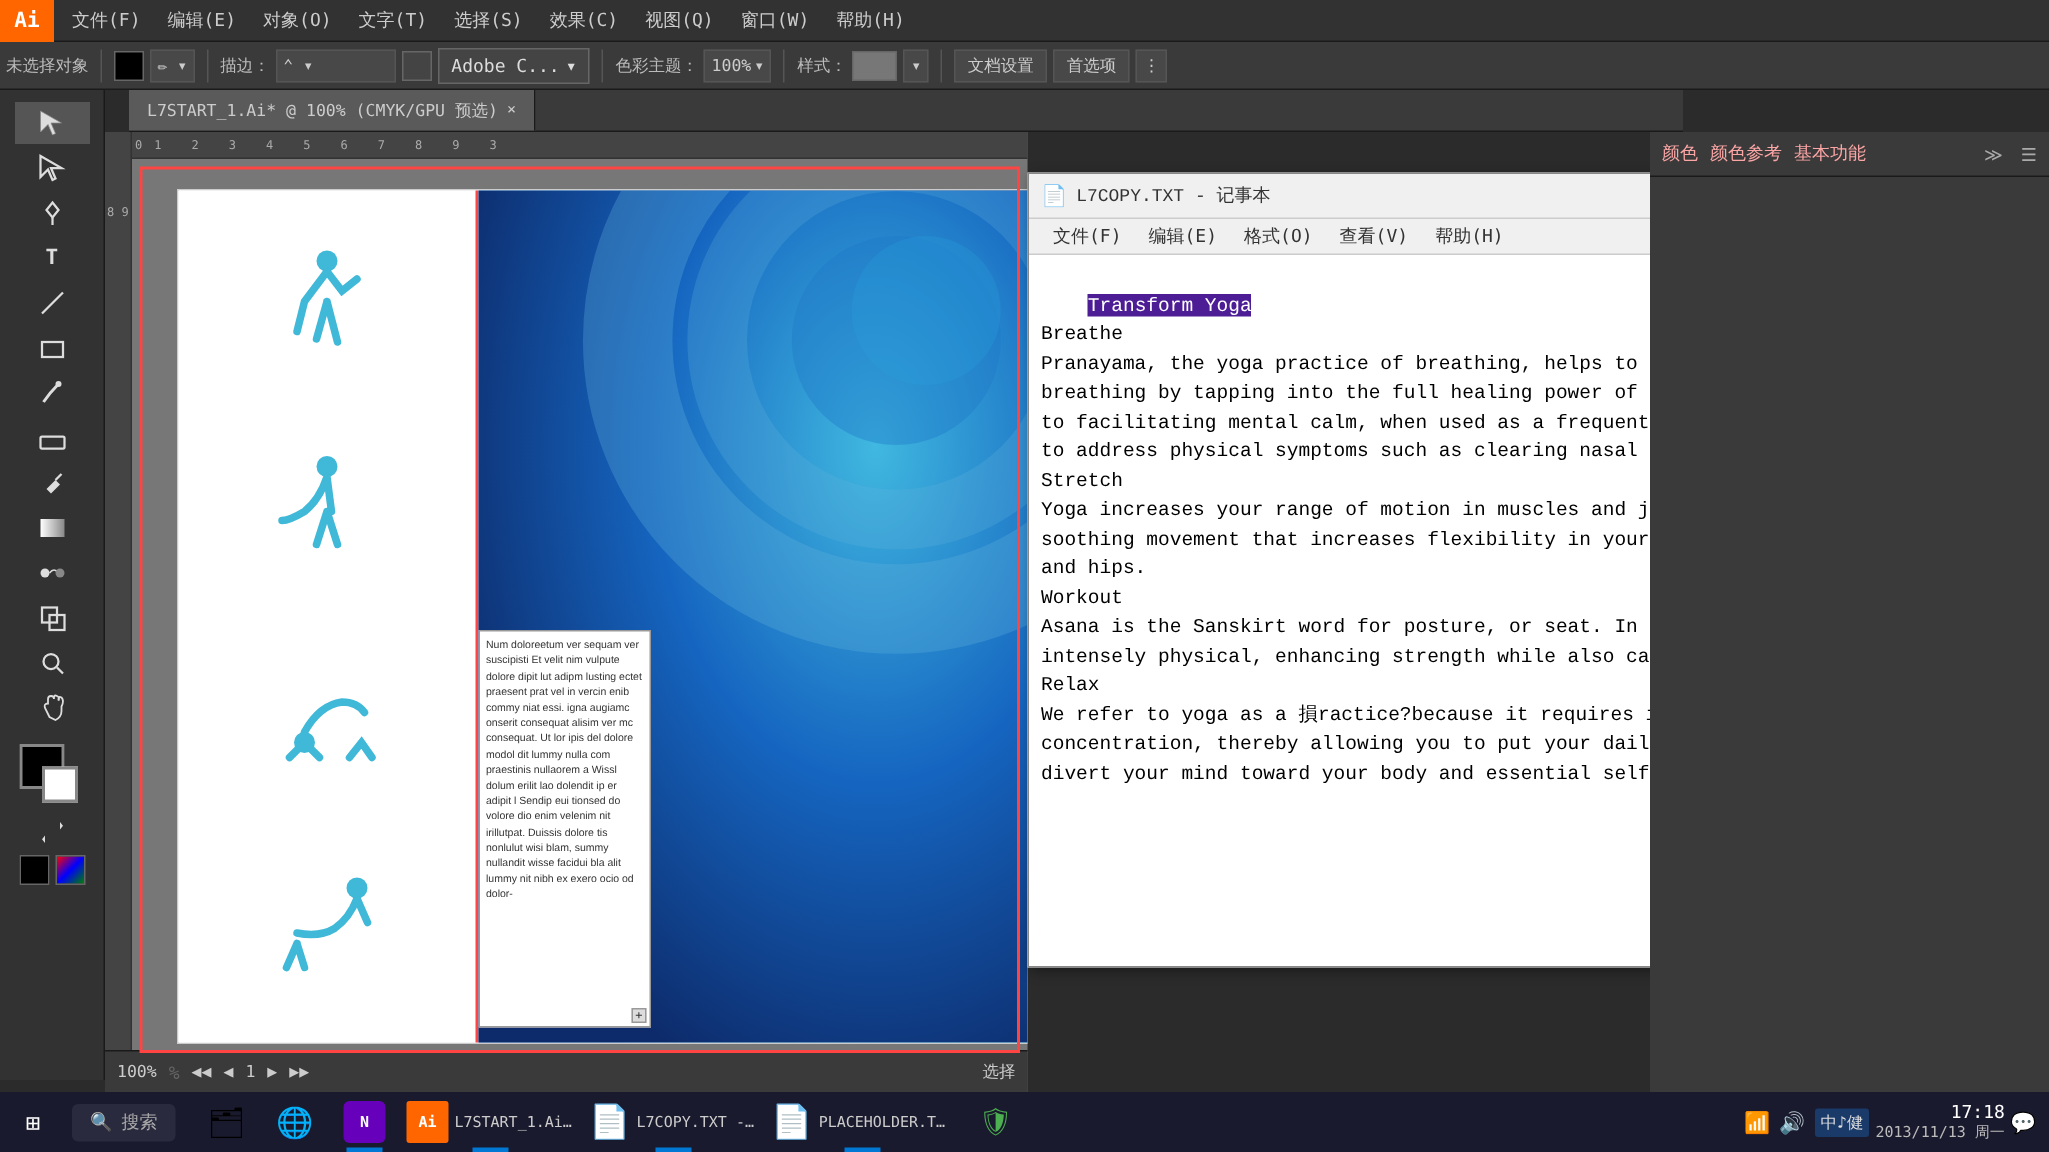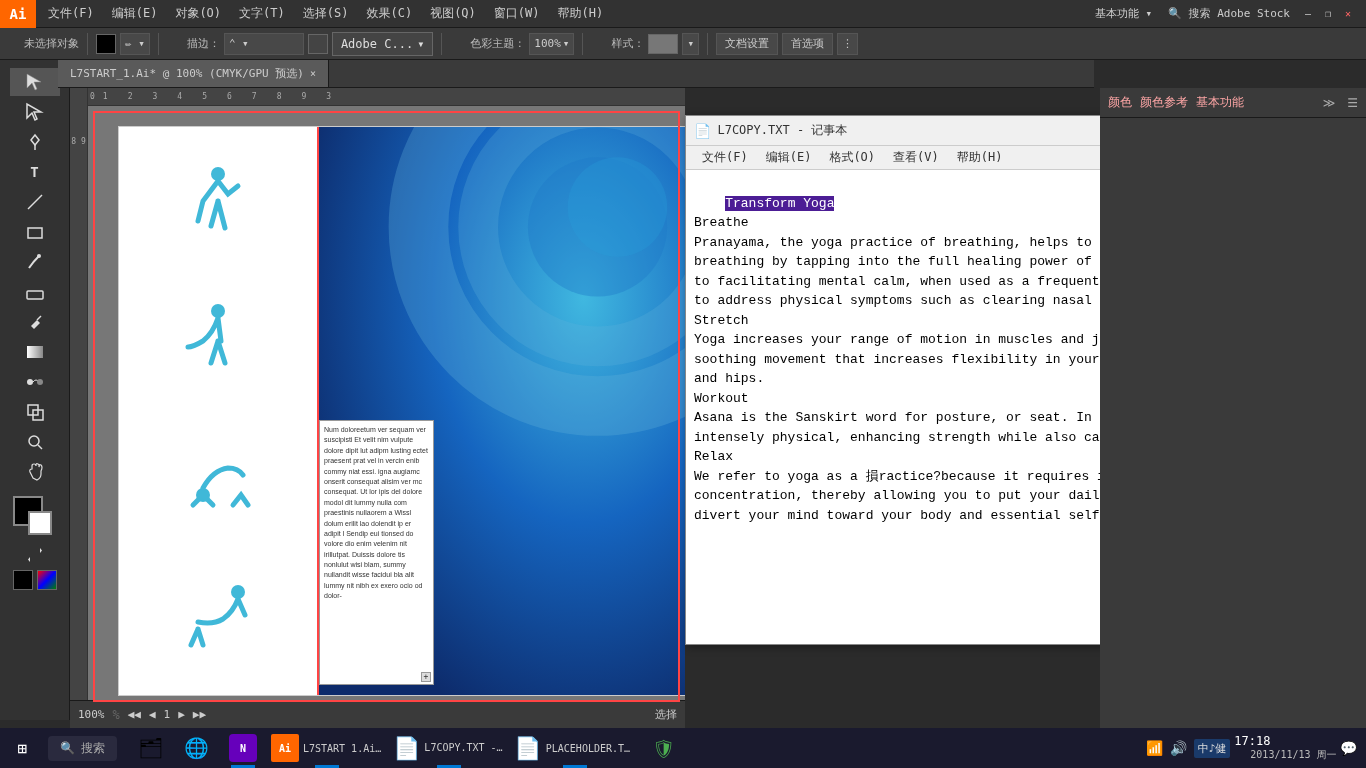--- a/index.html
+++ b/index.html
@@ -35,21 +35,21 @@
       justify-content: center; color: #ccc; font-size: 10px; cursor: pointer;
     }
 
     
     #toolbar {
       position: absolute; top: 28px; left: 0; width: 1366px; height: 32px;
       background: #3a3a3a; display: flex; align-items: center;
       border-bottom: 1px solid #1a1a1a; padding: 0 4px; gap: 4px;
     }
     .toolbar-select-label {
-      color: #bbb; font-size: 11px; white-space: nowrap; margin-left: 20px;
+      color: #bbb; font-size: 11px; white-space: nowrap;
     }
     .toolbar-color-box {
       width: 20px; height: 20px; border: 1px solid #666;
       background: #000;
     }
     .toolbar-dropdown {
       background: #484848; border: 1px solid #555; color: #ccc;
       font-size: 11px; padding: 2px 4px; height: 22px; display: flex;
       align-items: center; gap: 2px; cursor: pointer; white-space: nowrap;
     }
@@ -82,21 +82,21 @@
     .color-box-main {
       width: 30px; height: 30px; background: #000; border: 2px solid #888; cursor: pointer;
     }
     .color-box-secondary {
       width: 24px; height: 24px; background: #fff; border: 2px solid #888;
       margin-top: -15px; margin-left: 15px; cursor: pointer;
     }
 
     
     #tab-bar {
-      position: absolute; top: 60px; left: 58px; width: calc(100% - 70px - 260px);
+      position: absolute; top: 60px; left: 86px; width: calc(100% - 70px - 260px);
       height: 28px; background: #3a3a3a; display: flex; align-items: center;
       border-bottom: 1px solid #1a1a1a;
     }
     .tab {
       background: #4a4a4a; color: #ccc; font-size: 11px; padding: 4px 12px;
       border-right: 1px solid #1a1a1a; height: 100%; display: flex;
       align-items: center; gap: 6px; cursor: pointer;
     }
     .tab.active { background: #5a5a5a; }
     .tab-close { font-size: 10px; cursor: pointer; }
@@ -162,21 +162,21 @@
     }
     #notepad-titlebar {
       height: 30px; background: #f0f0f0; border-bottom: 1px solid #ccc;
       display: flex; align-items: center; padding: 0 8px;
       justify-content: space-between;
     }
     .notepad-title-left {
       display: flex; align-items: center; gap: 6px;
     }
     .notepad-icon { font-size: 14px; }
-    .notepad-title-text { font-size: 12px; color: #333; }
+    .notepad-title-text { font-size: 12px; color: #333; font-family: Liberation Mono, monospace; }
     .notepad-win-controls {
       display: flex; gap: 2px;
     }
     .notepad-win-btn {
       width: 26px; height: 22px; border: 1px solid #aaa; background: #e0e0e0;
       display: flex; align-items: center; justify-content: center;
       cursor: pointer; font-size: 12px; color: #333;
     }
     #notepad-menubar {
       height: 24px; background: #f0f0f0; display: flex; align-items: center;
@@ -227,21 +227,21 @@
     }
     .taskbar-app.active::after {
       content: ''; position: absolute; bottom: 0; left: 50%; transform: translateX(-50%);
       width: 24px; height: 3px; background: #0078d4;
     }
     .taskbar-app-icon { font-size: 20px; }
     .taskbar-right {
       display: flex; align-items: center; gap: 4px; padding: 0 8px; color: #ccc;
       font-size: 11px;
     }
-    .taskbar-time { text-align: left; }
+    .taskbar-time { text-align: right; }
     .taskbar-sys-icons { display: flex; gap: 6px; align-items: center; }
 
     
     #notepad-content::-webkit-scrollbar { width: 14px; }
     #notepad-content::-webkit-scrollbar-track { background: #f0f0f0; }
     #notepad-content::-webkit-scrollbar-thumb { background: #c0c0c0; border: 1px solid #999; }
   </style>
 </head>
 <body>
 
@@ -250,29 +250,20 @@
   <div class="menu-items">
     <span class="menu-item">文件(F)</span>
     <span class="menu-item">编辑(E)</span>
     <span class="menu-item">对象(O)</span>
     <span class="menu-item">文字(T)</span>
     <span class="menu-item">选择(S)</span>
     <span class="menu-item">效果(C)</span>
     <span class="menu-item">视图(Q)</span>
     <span class="menu-item">窗口(W)</span>
     <span class="menu-item">帮助(H)</span>
-  </div>
-  <div class="menu-right">
-    <span style="font-size:11px;color:#ccc;">基本功能 ▾</span>
-    <span style="font-size:11px;color:#ccc;margin-left:8px;">🔍 搜索 Adobe Stock</span>
-    <div class="window-controls-app">
-      <div class="win-btn">—</div>
-      <div class="win-btn">❐</div>
-      <div class="win-btn" style="color:#f66;">✕</div>
-    </div>
   </div>
 </div>
 
 <div id="toolbar">
   <span class="toolbar-select-label">未选择对象</span>
   <div class="toolbar-separator"></div>
   <div class="toolbar-color-box"></div>
   <div class="toolbar-dropdown">✏ ▾</div>
   <div class="toolbar-separator"></div>
   <span class="toolbar-select-label">描边：</span>
@@ -581,17 +572,17 @@
   </div>
   <div class="taskbar-right">
 
     <div class="taskbar-sys-icons">
       <span style="font-size:14px;">📶</span>
       <span style="font-size:14px;">🔊</span>
       <span style="font-size:11px;background:#1a3a6a;padding:2px 4px;border-radius:2px;color:#ddd;">中♪健</span>
     </div>
     <div class="taskbar-time">
       <div style="font-size:12px;color:#fff;">17:18</div>
-      <div style="font-size:10px;color:#bbb;margin-left:16px;">2013/11/13 周一</div>
+      <div style="font-size:10px;color:#bbb;">2013/11/13 周一</div>
     </div>
     <span style="font-size:14px;">💬</span>
   </div>
 </div>
 
 </body></html>

